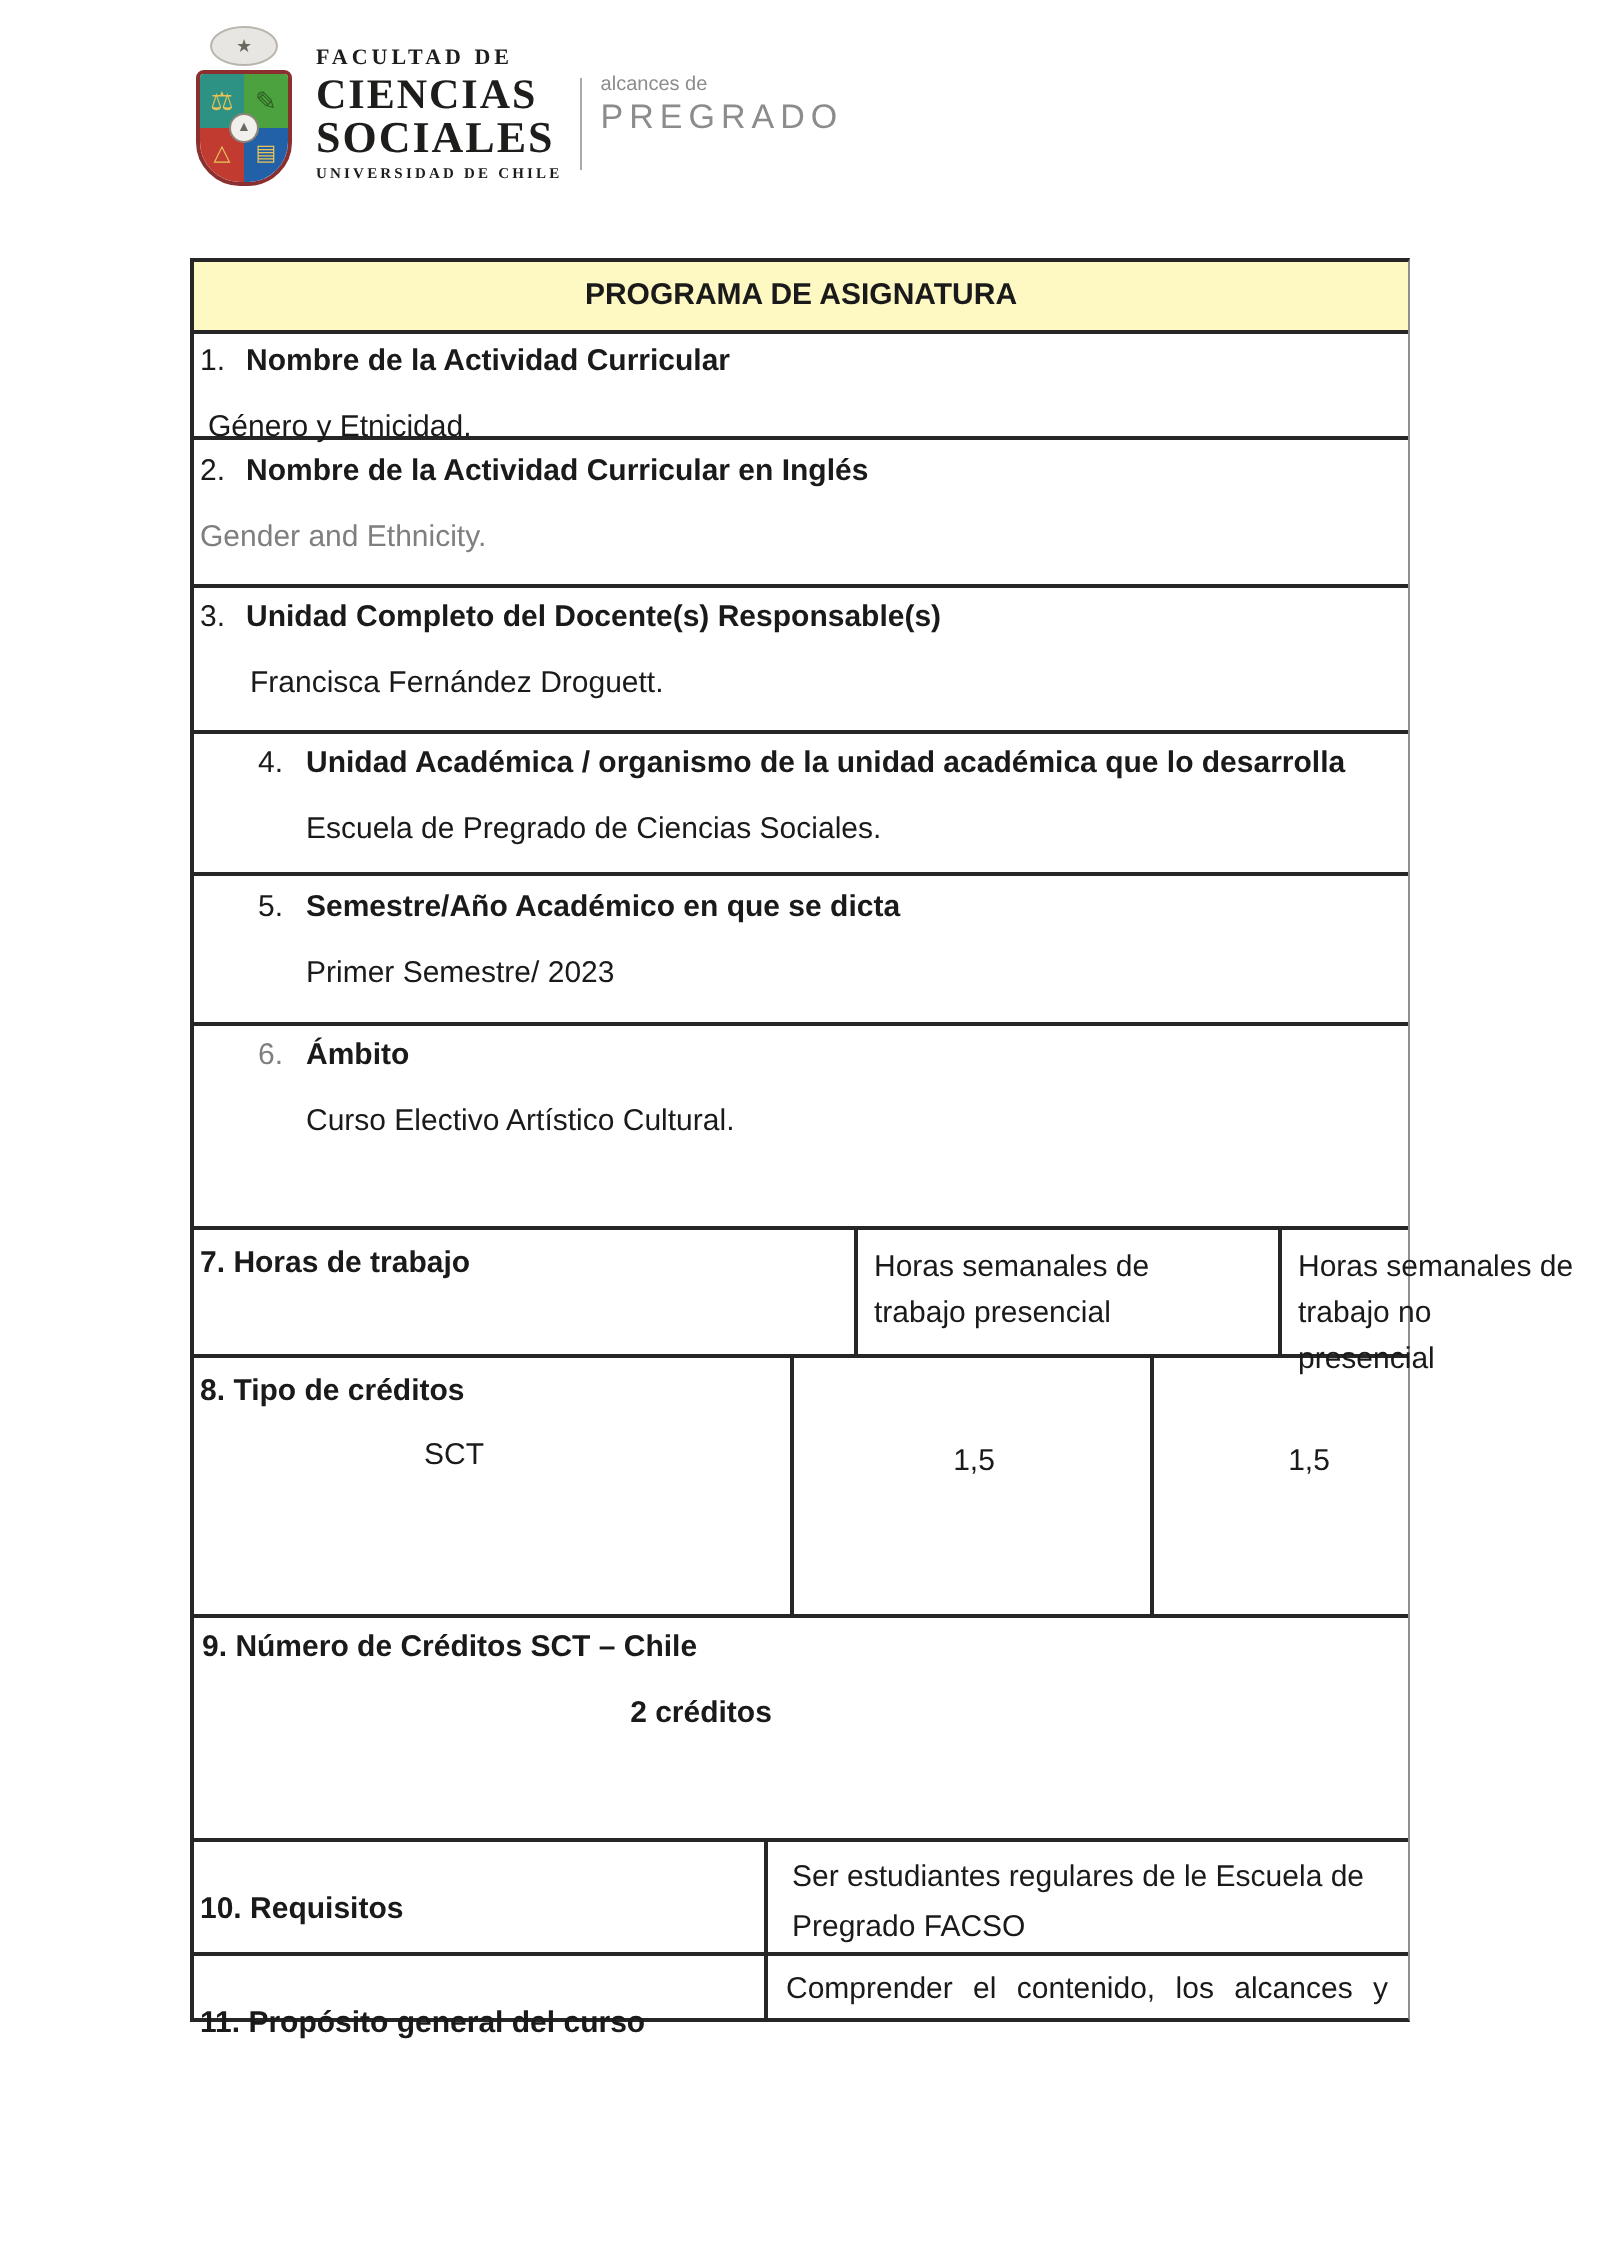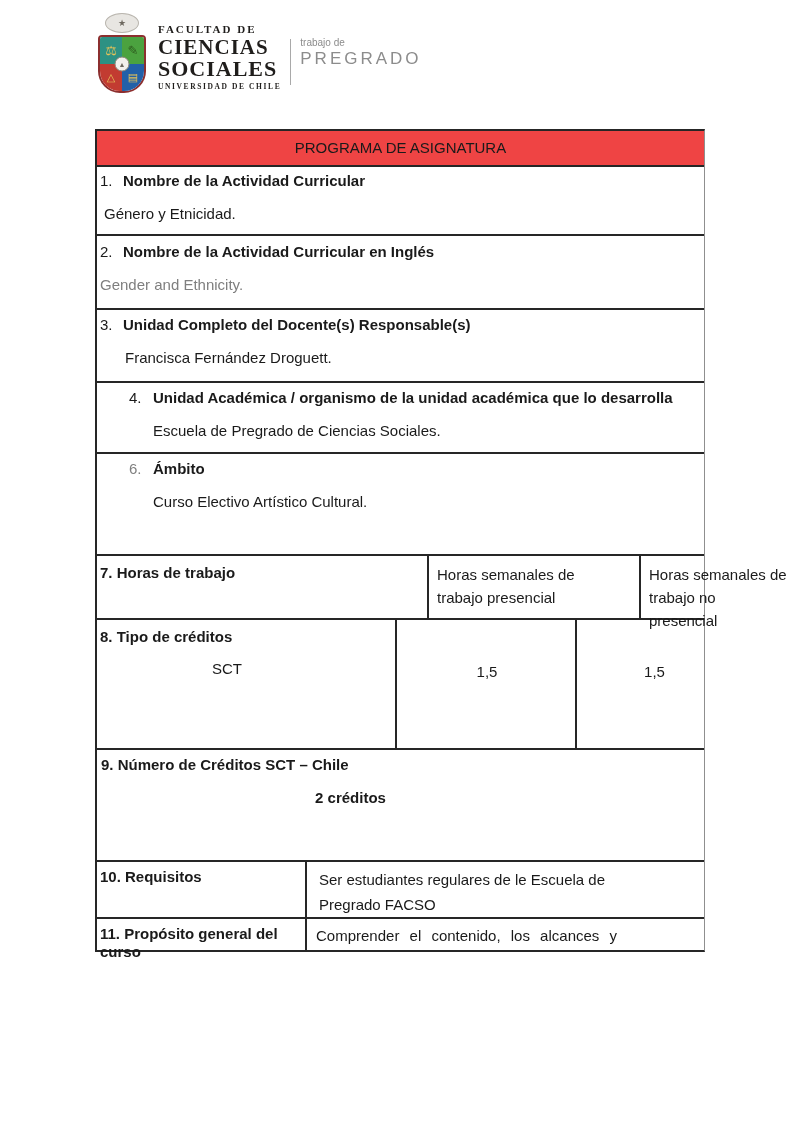--- a/index.html
+++ b/index.html
@@ -43,30 +43,30 @@
   .school-small { font-size:10px; }
   .school-large { font-size:17px; letter-spacing:3px; margin-top:1px; }
 
   
   .doc-table {
     position:absolute; left:95px; top:129px; width:610px;
     border:2px solid #262626; border-right:1px solid #8f8f8f;
     font-size:15px; line-height:18px;
   }
   .t-header {
-    height:36px; background:#ef4444; border-bottom:2px solid #262626;
+    height:36px; background:#fef9c3; border-bottom:2px solid #262626;
     display:flex; align-items:center; justify-content:center;
-    font-weight:normal; font-size:15px;
+    font-weight:bold; font-size:15px;
   }
   .row { border-bottom:2px solid #262626; position:relative; }
   .row:last-child { border-bottom:none; }
   .cols { display:flex; }
   .cell-b { border-left:2px solid #262626; }
 
-  .r1 { height:69px; padding:5px 6px 0 3px; }
+  .r1 { height:53px; padding:5px 6px 0 3px; }
   .r2 { height:74px; padding:7px 6px 0 3px; }
   .r3 { height:73px; padding:6px 6px 0 3px; }
   .r4 { height:71px; padding:6px 6px 0 32px; }
   .r5 { height:75px; padding:7px 6px 0 32px; }
   .r6 { height:102px; padding:6px 6px 0 32px; }
   .r7 { height:64px;gap:32px; }
   .r8 { height:130px; }
   .r9 { height:112px; padding:6px 6px 0 4px; }
   .r10 { height:57px; }
   .r11 { height:31px; }
@@ -80,21 +80,21 @@
   .ind-sm { padding-left:4px; }
   .ind-md { padding-left:25px; }
   .ind-lg { padding-left:24px; }
 
   .c1 { width:298px; flex:none; padding:8px 8px 0 3px; }
   .c2 { width:180px; flex:none; padding:7px 6px 0 8px; line-height:23px; }
   .c3 { width:155px; flex:none; padding:7px 6px 0 8px; line-height:23px; }
   .c-num { text-align:center; padding-top:40px; font-weight:normal; }
   .sct { margin-top:14px; padding-left:112px; font-weight:normal; }
   .credits { margin-top:15px; text-align:center; font-weight:bold; transform:translateX(-49px); }
-  .c1n { width:208px; flex:none; padding:6px 8px 0 3px; }
+  .c1n { width:285px; flex:none; padding:6px 8px 0 3px;margin-top:19px; }
   .c2n { width:358px; flex:none; padding:5px 10px 0 12px; line-height:25px; }
   .c2j { width:358px; flex:none; padding:8px 10px 0 9px; word-spacing:6px; }
   .bold-all { font-weight:bold; }
 </style>
 </head>
 <body>
 
 <div class="page">
 
   <div class="logo">
@@ -109,21 +109,21 @@
       </div>
     </div>
     <div class="logo-text">
       <div class="lt-f1">FACULTAD DE</div>
       <div class="lt-f2">CIENCIAS</div>
       <div class="lt-f3">SOCIALES</div>
       <div class="lt-univ">UNIVERSIDAD DE CHILE</div>
     </div>
     <div class="logo-divider"></div>
     <div class="school">
-      <div class="school-small">trabajo de</div>
+      <div class="school-small">alcances de</div>
       <div class="school-large">PREGRADO</div>
     </div>
   </div>
 
   <div class="doc-table">
 
     <div class="t-header">PROGRAMA DE ASIGNATURA</div>
 
     <div class="row r1">
       <div><span class="num">1.</span><span class="lbl">Nombre de la Actividad Curricular</span></div>
@@ -138,20 +138,24 @@
     <div class="row r3">
       <div><span class="num">3.</span><span class="lbl">Unidad Completo del Docente(s) Responsable(s)</span></div>
       <div class="val mt ind-md">Francisca Fernández Droguett.</div>
     </div>
 
     <div class="row r4">
       <div><span class="num-wide">4.</span><span class="lbl">Unidad Académica / organismo de la unidad académica que lo desarrolla</span></div>
       <div class="val mt ind-lg">Escuela de Pregrado de Ciencias Sociales.</div>
     </div>
 
+    <div class="row r5">
+      <div><span class="num-wide">5.</span><span class="lbl">Semestre/Año Académico en que se dicta</span></div>
+      <div class="val mt ind-lg">Primer Semestre/ 2023</div>
+    </div>
 
     <div class="row r6">
       <div><span class="num-wide muted">6.</span><span class="lbl">Ámbito</span></div>
       <div class="val mt ind-lg">Curso Electivo Artístico Cultural.</div>
     </div>
 
     <div class="row r7 cols">
       <div class="c1 bold-all"><span>7.</span> <span>Horas de trabajo</span></div>
       <div class="c2 cell-b">Horas semanales de trabajo presencial</div>
       <div class="c3 cell-b">Horas semanales de trabajo no presencial</div>

